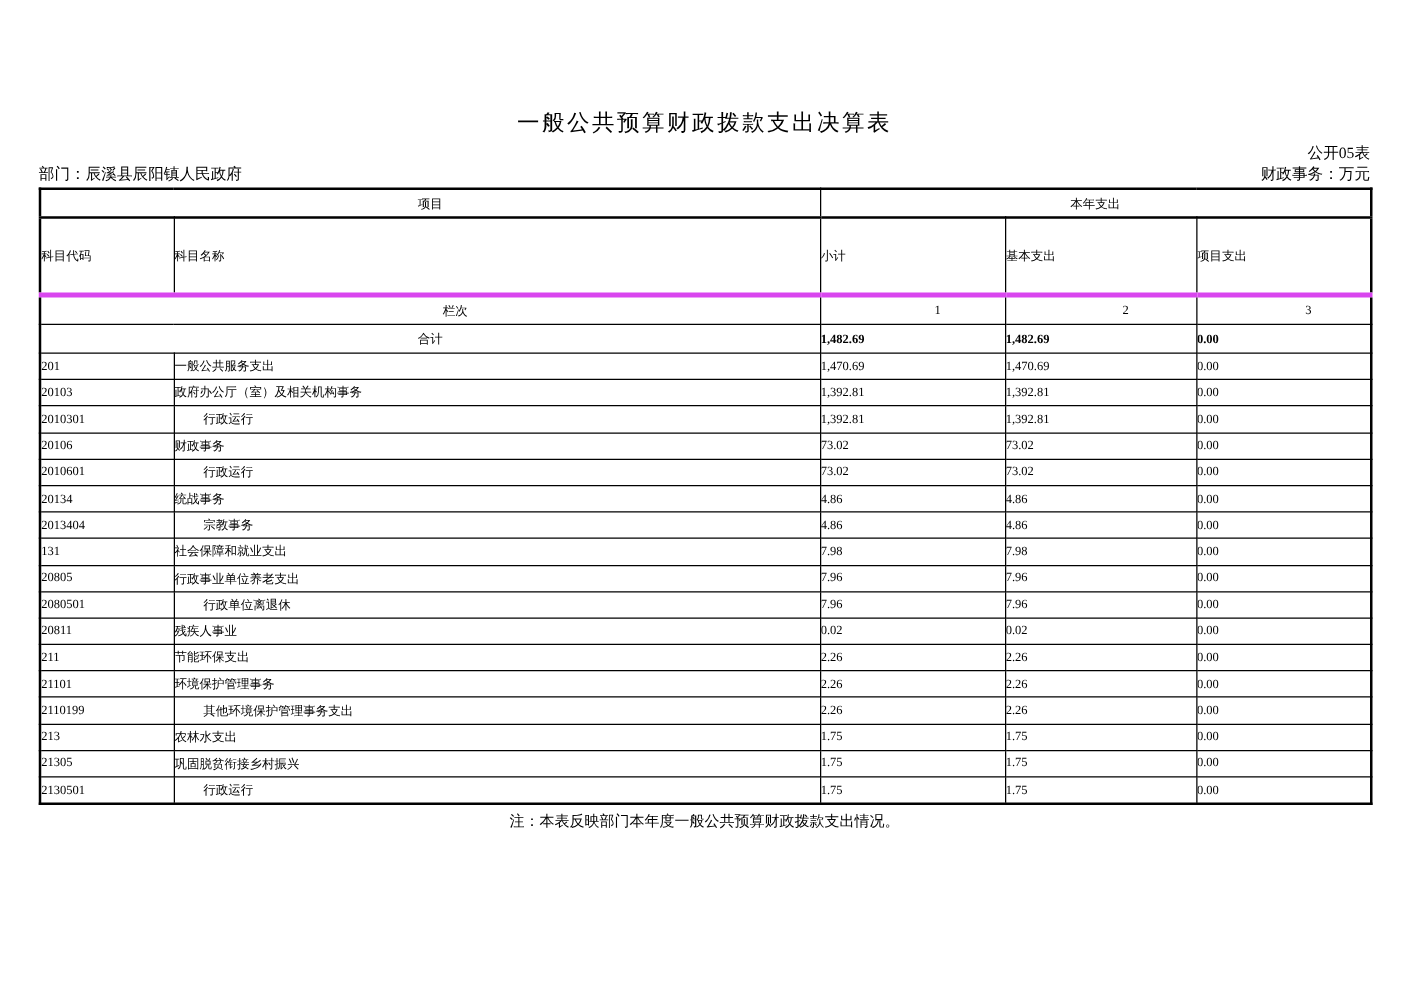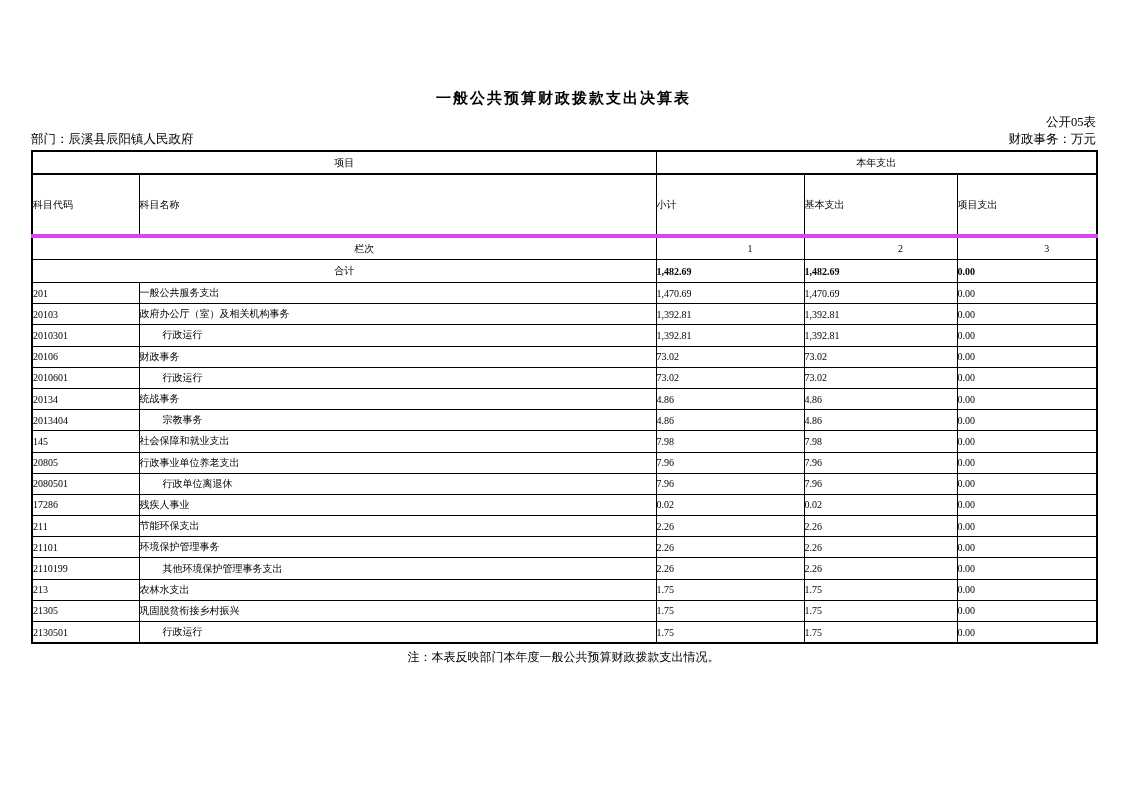--- a/index.html
+++ b/index.html
@@ -16,22 +16,22 @@
     overflow: hidden;
   }
   .content {
     position: absolute;
     left: 31px; top: 86px;
     width: 1065px;
   }
   .doc-title {
     margin: 0;
     text-align: center;
-    font-size: 15px;
-    font-weight: bold;
+    font-size: 18px;
+    font-weight: normal;
     letter-spacing: 2px;
     line-height: 24px;
   }
   .tag-line {
     margin-top: 4px;
     text-align: right;
     font-size: 12.5px;
     line-height: 16px;
   }
   .meta-line {
@@ -166,42 +166,42 @@
     <td class="cell-num">0.00</td>
   </tr>
           <tr class="data-row">
     <td class="cell-code">2013404</td>
     <td class="cell-name indent">宗教事务</td>
     <td class="cell-num">4.86</td>
     <td class="cell-num">4.86</td>
     <td class="cell-num">0.00</td>
   </tr>
           <tr class="data-row">
-    <td class="cell-code">145</td>
+    <td class="cell-code">131</td>
     <td class="cell-name">社会保障和就业支出</td>
     <td class="cell-num">7.98</td>
     <td class="cell-num">7.98</td>
     <td class="cell-num">0.00</td>
   </tr>
           <tr class="data-row">
     <td class="cell-code">20805</td>
     <td class="cell-name">行政事业单位养老支出</td>
     <td class="cell-num">7.96</td>
     <td class="cell-num">7.96</td>
     <td class="cell-num">0.00</td>
   </tr>
           <tr class="data-row">
     <td class="cell-code">2080501</td>
     <td class="cell-name indent">行政单位离退休</td>
     <td class="cell-num">7.96</td>
     <td class="cell-num">7.96</td>
     <td class="cell-num">0.00</td>
   </tr>
           <tr class="data-row">
-    <td class="cell-code">17286</td>
+    <td class="cell-code">20811</td>
     <td class="cell-name">残疾人事业</td>
     <td class="cell-num">0.02</td>
     <td class="cell-num">0.02</td>
     <td class="cell-num">0.00</td>
   </tr>
           <tr class="data-row">
     <td class="cell-code">211</td>
     <td class="cell-name">节能环保支出</td>
     <td class="cell-num">2.26</td>
     <td class="cell-num">2.26</td>

